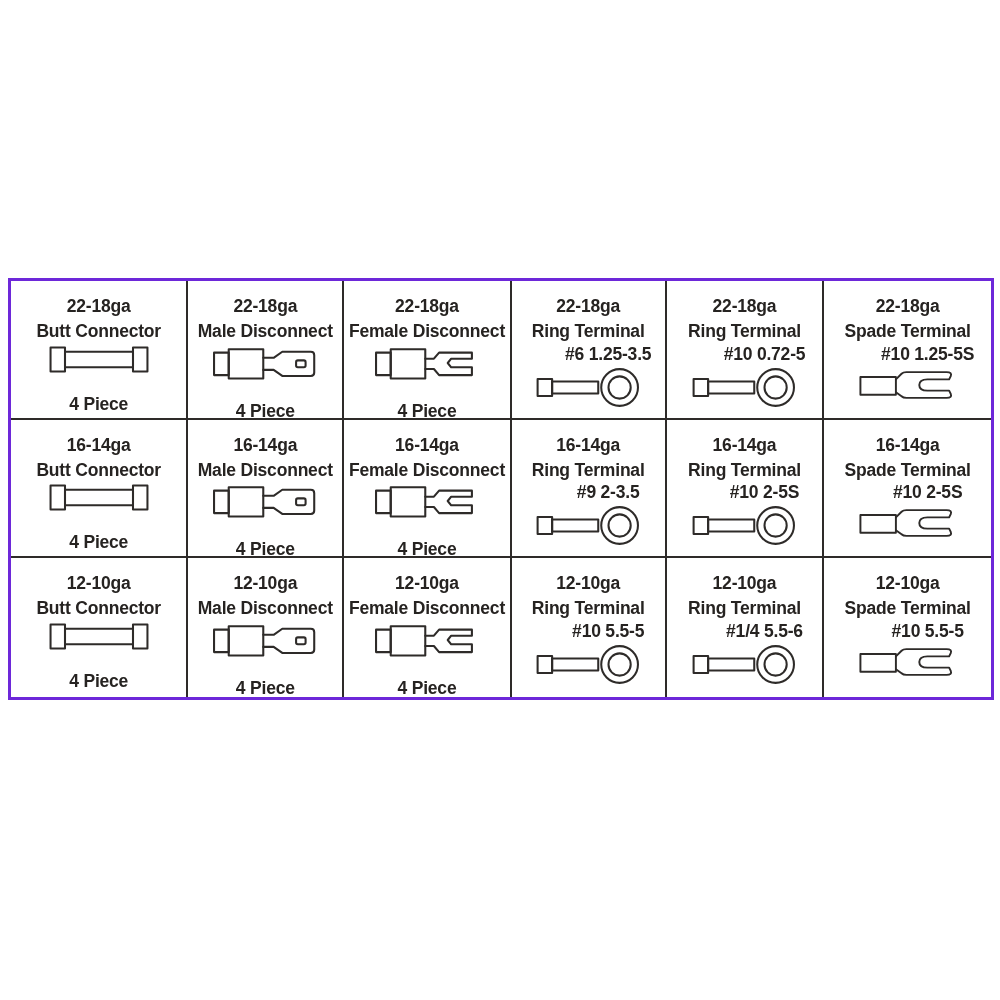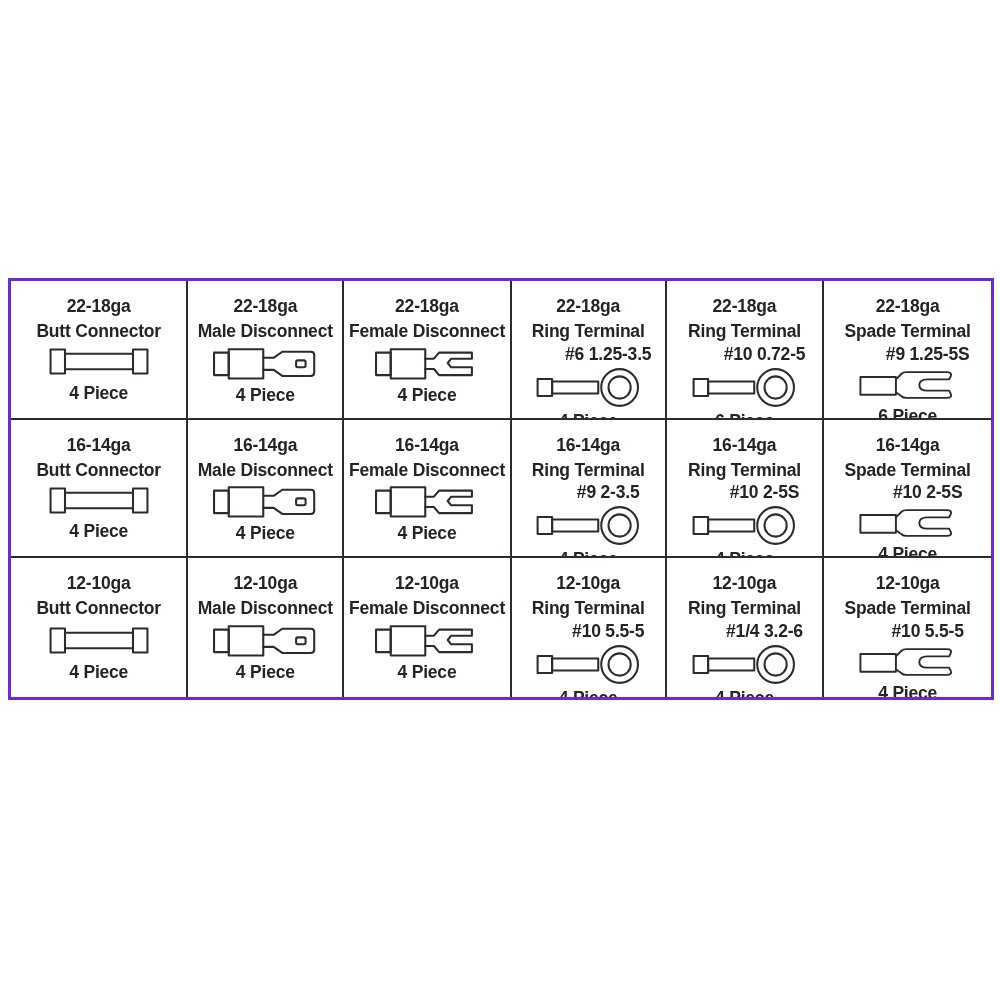--- a/index.html
+++ b/index.html
@@ -57,21 +57,21 @@
     justify-content: center;
     width: 100%;
   }
   svg.icon {
     fill: none;
     stroke: #2e2b29;
     stroke-width: 2.4;
     stroke-linejoin: round;
     stroke-linecap: round;
   }
-  .count { margin-top: 1px; }
+  .count { margin-top: 17px; }
   #symbols { position: absolute; width: 0; height: 0; overflow: hidden; }
 </style>
 </head>
 <body>
 
 <svg id="symbols" xmlns="http://www.w3.org/2000/svg" aria-hidden="true">
   <symbol id="sym-butt" viewBox="0 0 120 36">
     <rect x="3" y="4" width="17" height="28"></rect>
     <rect x="20" y="9" width="80" height="18"></rect>
     <rect x="100" y="4" width="17" height="28"></rect>
@@ -150,21 +150,21 @@
       <div class="icon-wrap">
           <svg class="icon" width="106" height="41">
             <use href="#sym-ring"></use>
           </svg>
         </div>
       <div class="t count">6 Piece</div>
     </div>
     <div class="cell">
       <div class="t">22-18ga</div>
       <div class="t">Spade Terminal</div>
-      <div class="t spec">#9 1.25-5S</div>
+      <div class="t spec">#10 1.25-5S</div>
       <div class="icon-wrap">
           <svg class="icon" width="100" height="36">
             <use href="#sym-spade"></use>
           </svg>
         </div>
       <div class="t count">6 Piece</div>
     </div>
 
     <div class="cell">
       <div class="t">16-14ga</div>
@@ -267,21 +267,21 @@
       <div class="icon-wrap">
           <svg class="icon" width="106" height="41">
             <use href="#sym-ring"></use>
           </svg>
         </div>
       <div class="t count">4 Piece</div>
     </div>
     <div class="cell">
       <div class="t">12-10ga</div>
       <div class="t">Ring Terminal</div>
-      <div class="t spec">#1/4 3.2-6</div>
+      <div class="t spec">#1/4 5.5-6</div>
       <div class="icon-wrap">
           <svg class="icon" width="106" height="41">
             <use href="#sym-ring"></use>
           </svg>
         </div>
       <div class="t count">4 Piece</div>
     </div>
     <div class="cell">
       <div class="t">12-10ga</div>
       <div class="t">Spade Terminal</div>

